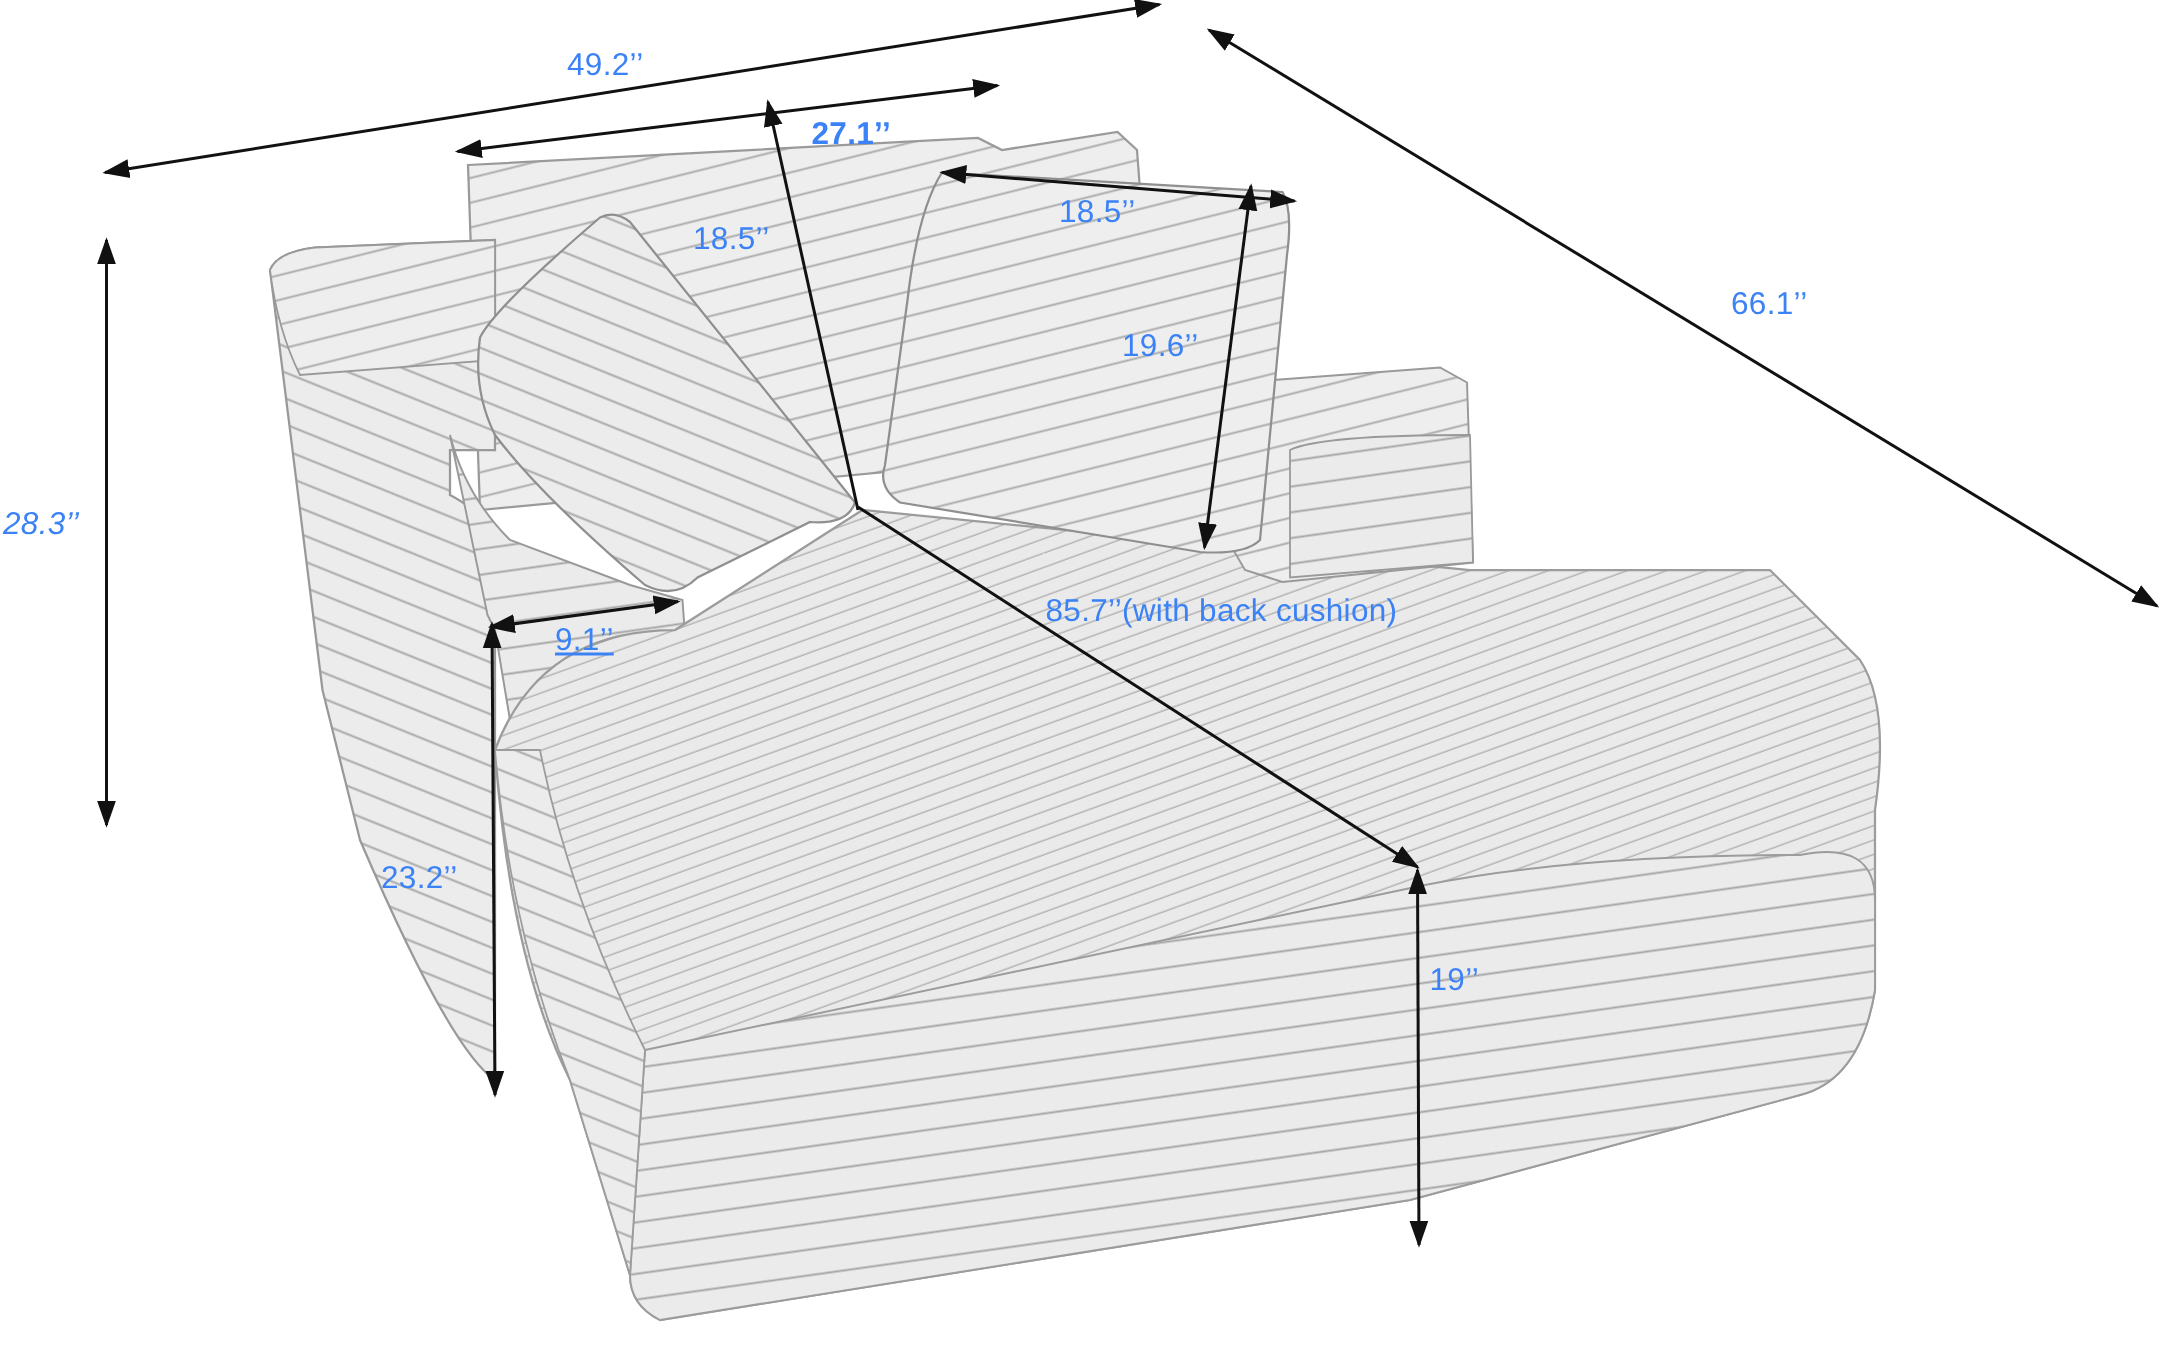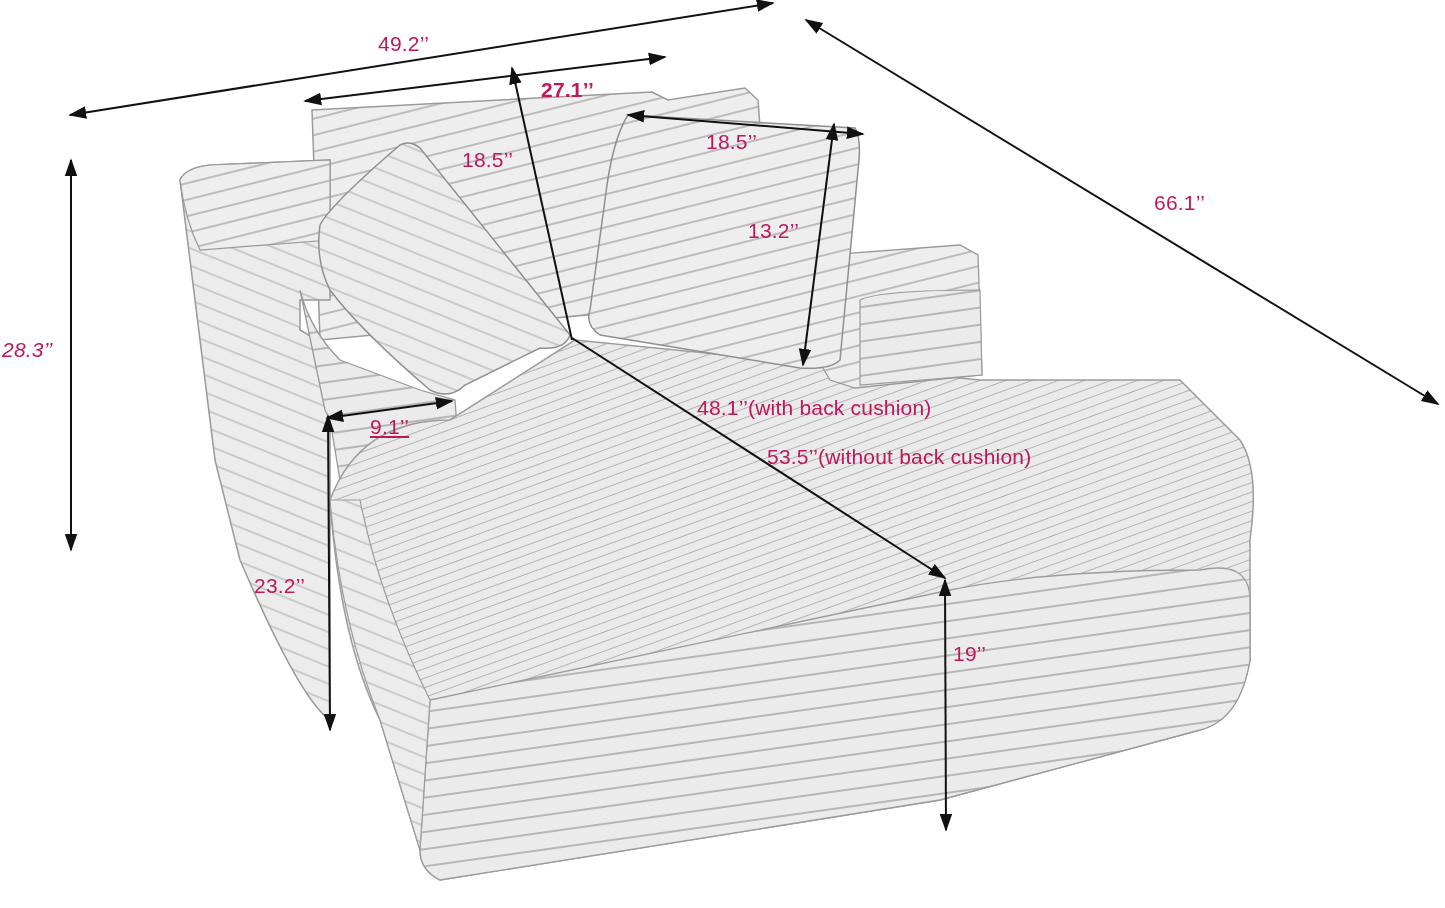--- a/index.html
+++ b/index.html
@@ -1,20 +1,20 @@
 <!DOCTYPE html>
 <html><head>
   <meta charset="utf-8">
   <style>
     html, body { margin: 0; padding: 0; background: #ffffff; }
     body { width: 1445px; height: 908px; overflow: hidden; position: relative;
            font-family: "Liberation Sans", sans-serif; }
     #stage { position: absolute; left: 0; top: 0; width: 1445px; height: 908px; }
     svg { position: absolute; left: 0; top: 0; }
-    .label { position: absolute; font-size: 21px; color: #be185d; white-space: nowrap;
+    .label { position: absolute; font-size: 21px; color: #3b82f6; white-space: nowrap;
              font-family: "Liberation Sans", sans-serif; letter-spacing: 0.2px; line-height: 1; }
   </style>
 </head>
 <body>
 
 <div id="stage">
   <svg width="1445" height="908" viewBox="0 0 1445 908">
     <defs>
       <marker id="arr" viewBox="0 0 10 10" refX="9" refY="5" markerWidth="9" markerHeight="9" orient="auto-start-reverse">
         <path d="M0,1.5 L10,5 L0,8.5 z" fill="#111"></path>
@@ -85,19 +85,18 @@
       <line x1="945" y1="580" x2="946" y2="830" marker-start="url(#arr)" marker-end="url(#arr)"></line>
     </g>
   </svg>
 
   <div class="label" style="left:378px;top:33px;">49.2’’</div>
   <div class="label" style="left:1154px;top:176px;margin-top:16px;">66.1’’</div>
   <div class="label" style="left:2px;top:339px;font-style:italic;">28.3’’</div>
   <div class="label" style="left:541px;top:79px;font-weight:bold;">27.1’’</div>
   <div class="label" style="left:462px;top:149px;">18.5’’</div>
   <div class="label" style="left:706px;top:131px;">18.5’’</div>
-  <div class="label" style="left:748px;top:220px;">13.2’’</div>
-  <div class="label" style="left:697px;top:397px;">48.1’’(with back cushion)</div>
-  <div class="label" style="left:767px;top:446px;">53.5’’(without back cushion)</div>
+  <div class="label" style="left:748px;top:220px;">19.6’’</div>
+  <div class="label" style="left:697px;top:397px;">85.7’’(with back cushion)</div>
   <div class="label" style="left:370px;top:416px;text-decoration:underline;">9.1’’</div>
   <div class="label" style="left:254px;top:546px;margin-top:29px;">23.2’’</div>
   <div class="label" style="left:953px;top:643px;">19’’</div>
 </div>
 
 </body></html>

